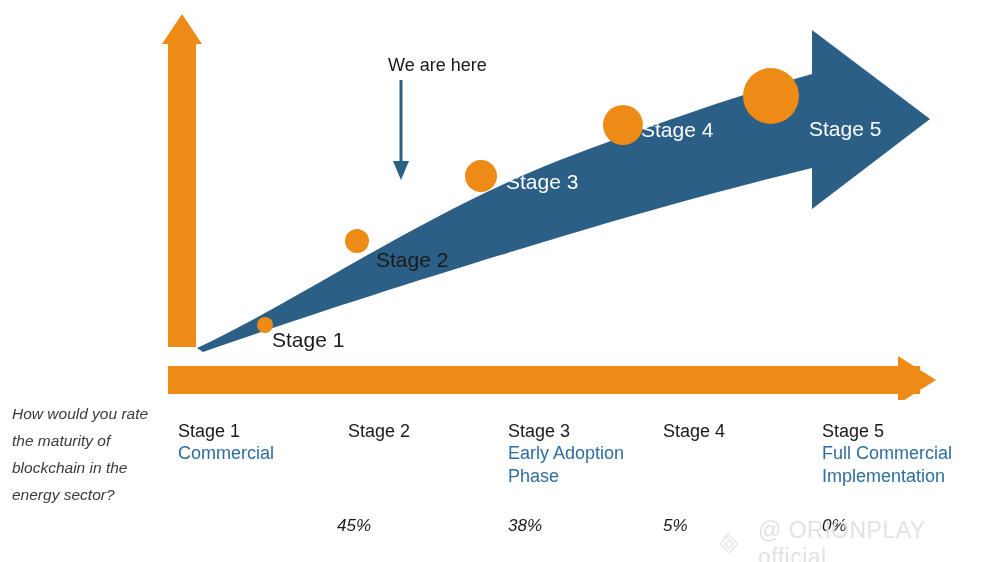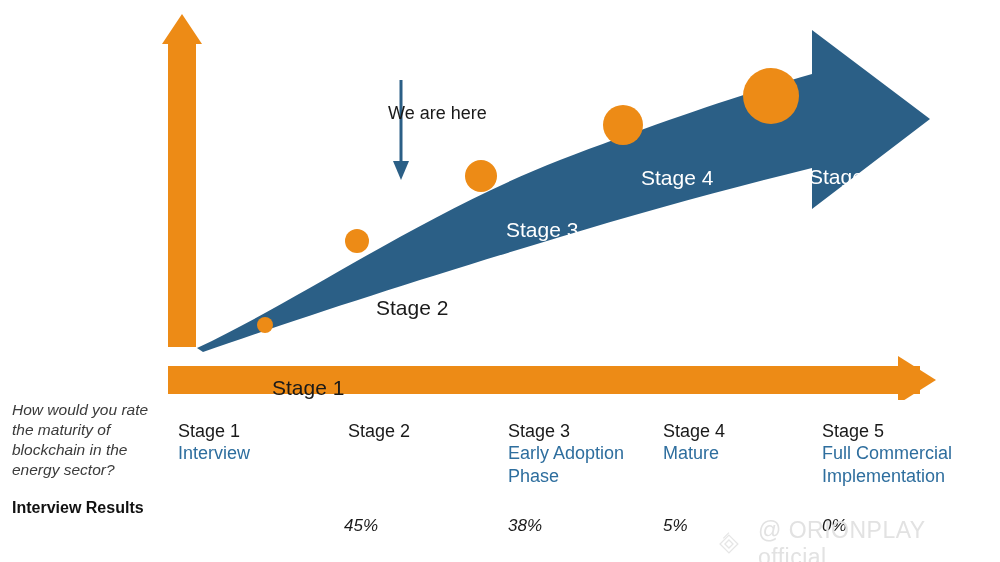--- a/index.html
+++ b/index.html
@@ -2,30 +2,30 @@
 <html><head>
 <meta charset="utf-8">
 <style>
   html,body{margin:0;padding:0;background:#ffffff;}
   body{width:1000px;height:562px;overflow:hidden;font-family:"Liberation Sans",sans-serif;}
   .slide{position:relative;width:1000px;height:562px;background:#fff;}
 
   .chart-area{position:absolute;left:0;top:0;width:1000px;height:400px;}
   .chart-svg{position:absolute;left:0;top:0;}
 
-  .lbl{position:absolute;white-space:nowrap;font-family:"Liberation Sans",sans-serif;margin-top:48px;}
+  .lbl{position:absolute;white-space:nowrap;font-family:"Liberation Sans",sans-serif;}
 
   .stage-lbl-dark{font-size:21px;color:#1a1a1a;font-weight:400;}
   .stage-lbl-light{font-size:21px;color:#ffffff;font-weight:400;}
   .we-are-here{font-size:18px;color:#1a1a1a;font-weight:400;}
 
   .table-area{position:absolute;left:0;top:398px;width:1000px;height:164px;}
 
   .question{position:absolute;left:12px;top:2px;width:160px;
-    font-size:15.5px;font-style:italic;color:#3b3b3b;line-height:20px;}
+    font-size:15.5px;font-style:italic;color:#3b3b3b;line-height:27px;}
   .interview{position:absolute;left:12px;top:100px;width:160px;
     font-size:16px;font-weight:bold;color:#111;line-height:20px;}
 
   .col{position:absolute;top:22px;width:180px;}
   .col-stage{font-size:18px;color:#1a1a1a;line-height:22px;}
   .col-desc{font-size:18px;color:#2E6E9E;line-height:23px;}
   .col-pct{position:absolute;top:118px;font-size:17px;font-style:italic;color:#1a1a1a;}
 
   .watermark{position:absolute;left:716px;top:517px;display:flex;align-items:center;
     gap:16px;color:#e2e2e2;font-size:23px;letter-spacing:0.5px;
@@ -87,42 +87,40 @@
 
     <div class="lbl stage-lbl-light" style="left:641px;top:118px;">Stage 4</div>
 
     <div class="lbl stage-lbl-light" style="left:809px;top:117px;">Stage 5</div>
   </div>
 
   <div class="table-area">
 
     <div class="question">How would you rate the maturity of blockchain in the energy sector?</div>
 
-    <div class="interview">Interview Results</div>
 
     <div class="col" style="left:178px;">
       <div class="col-stage">Stage 1</div>
-      <div class="col-desc">Interview</div>
+      <div class="col-desc">Commercial</div>
     </div>
     <div class="col-pct" style="left:178px;margin-top:45px;">22 %</div>
 
     <div class="col" style="left:348px;">
       <div class="col-stage">Stage 2</div>
     </div>
-    <div class="col-pct" style="left:344px;">45%</div>
+    <div class="col-pct" style="left:337px;">45%</div>
 
     <div class="col" style="left:508px;width:160px;">
       <div class="col-stage">Stage 3</div>
       <div class="col-desc">Early Adoption Phase</div>
     </div>
     <div class="col-pct" style="left:508px;">38%</div>
 
     <div class="col" style="left:663px;width:150px;">
       <div class="col-stage">Stage 4</div>
-      <div class="col-desc">Mature</div>
     </div>
     <div class="col-pct" style="left:663px;">5%</div>
 
     <div class="col" style="left:822px;width:180px;">
       <div class="col-stage">Stage 5</div>
       <div class="col-desc">Full Commercial Implementation</div>
     </div>
     <div class="col-pct" style="left:822px;">0%</div>
   </div>
 

